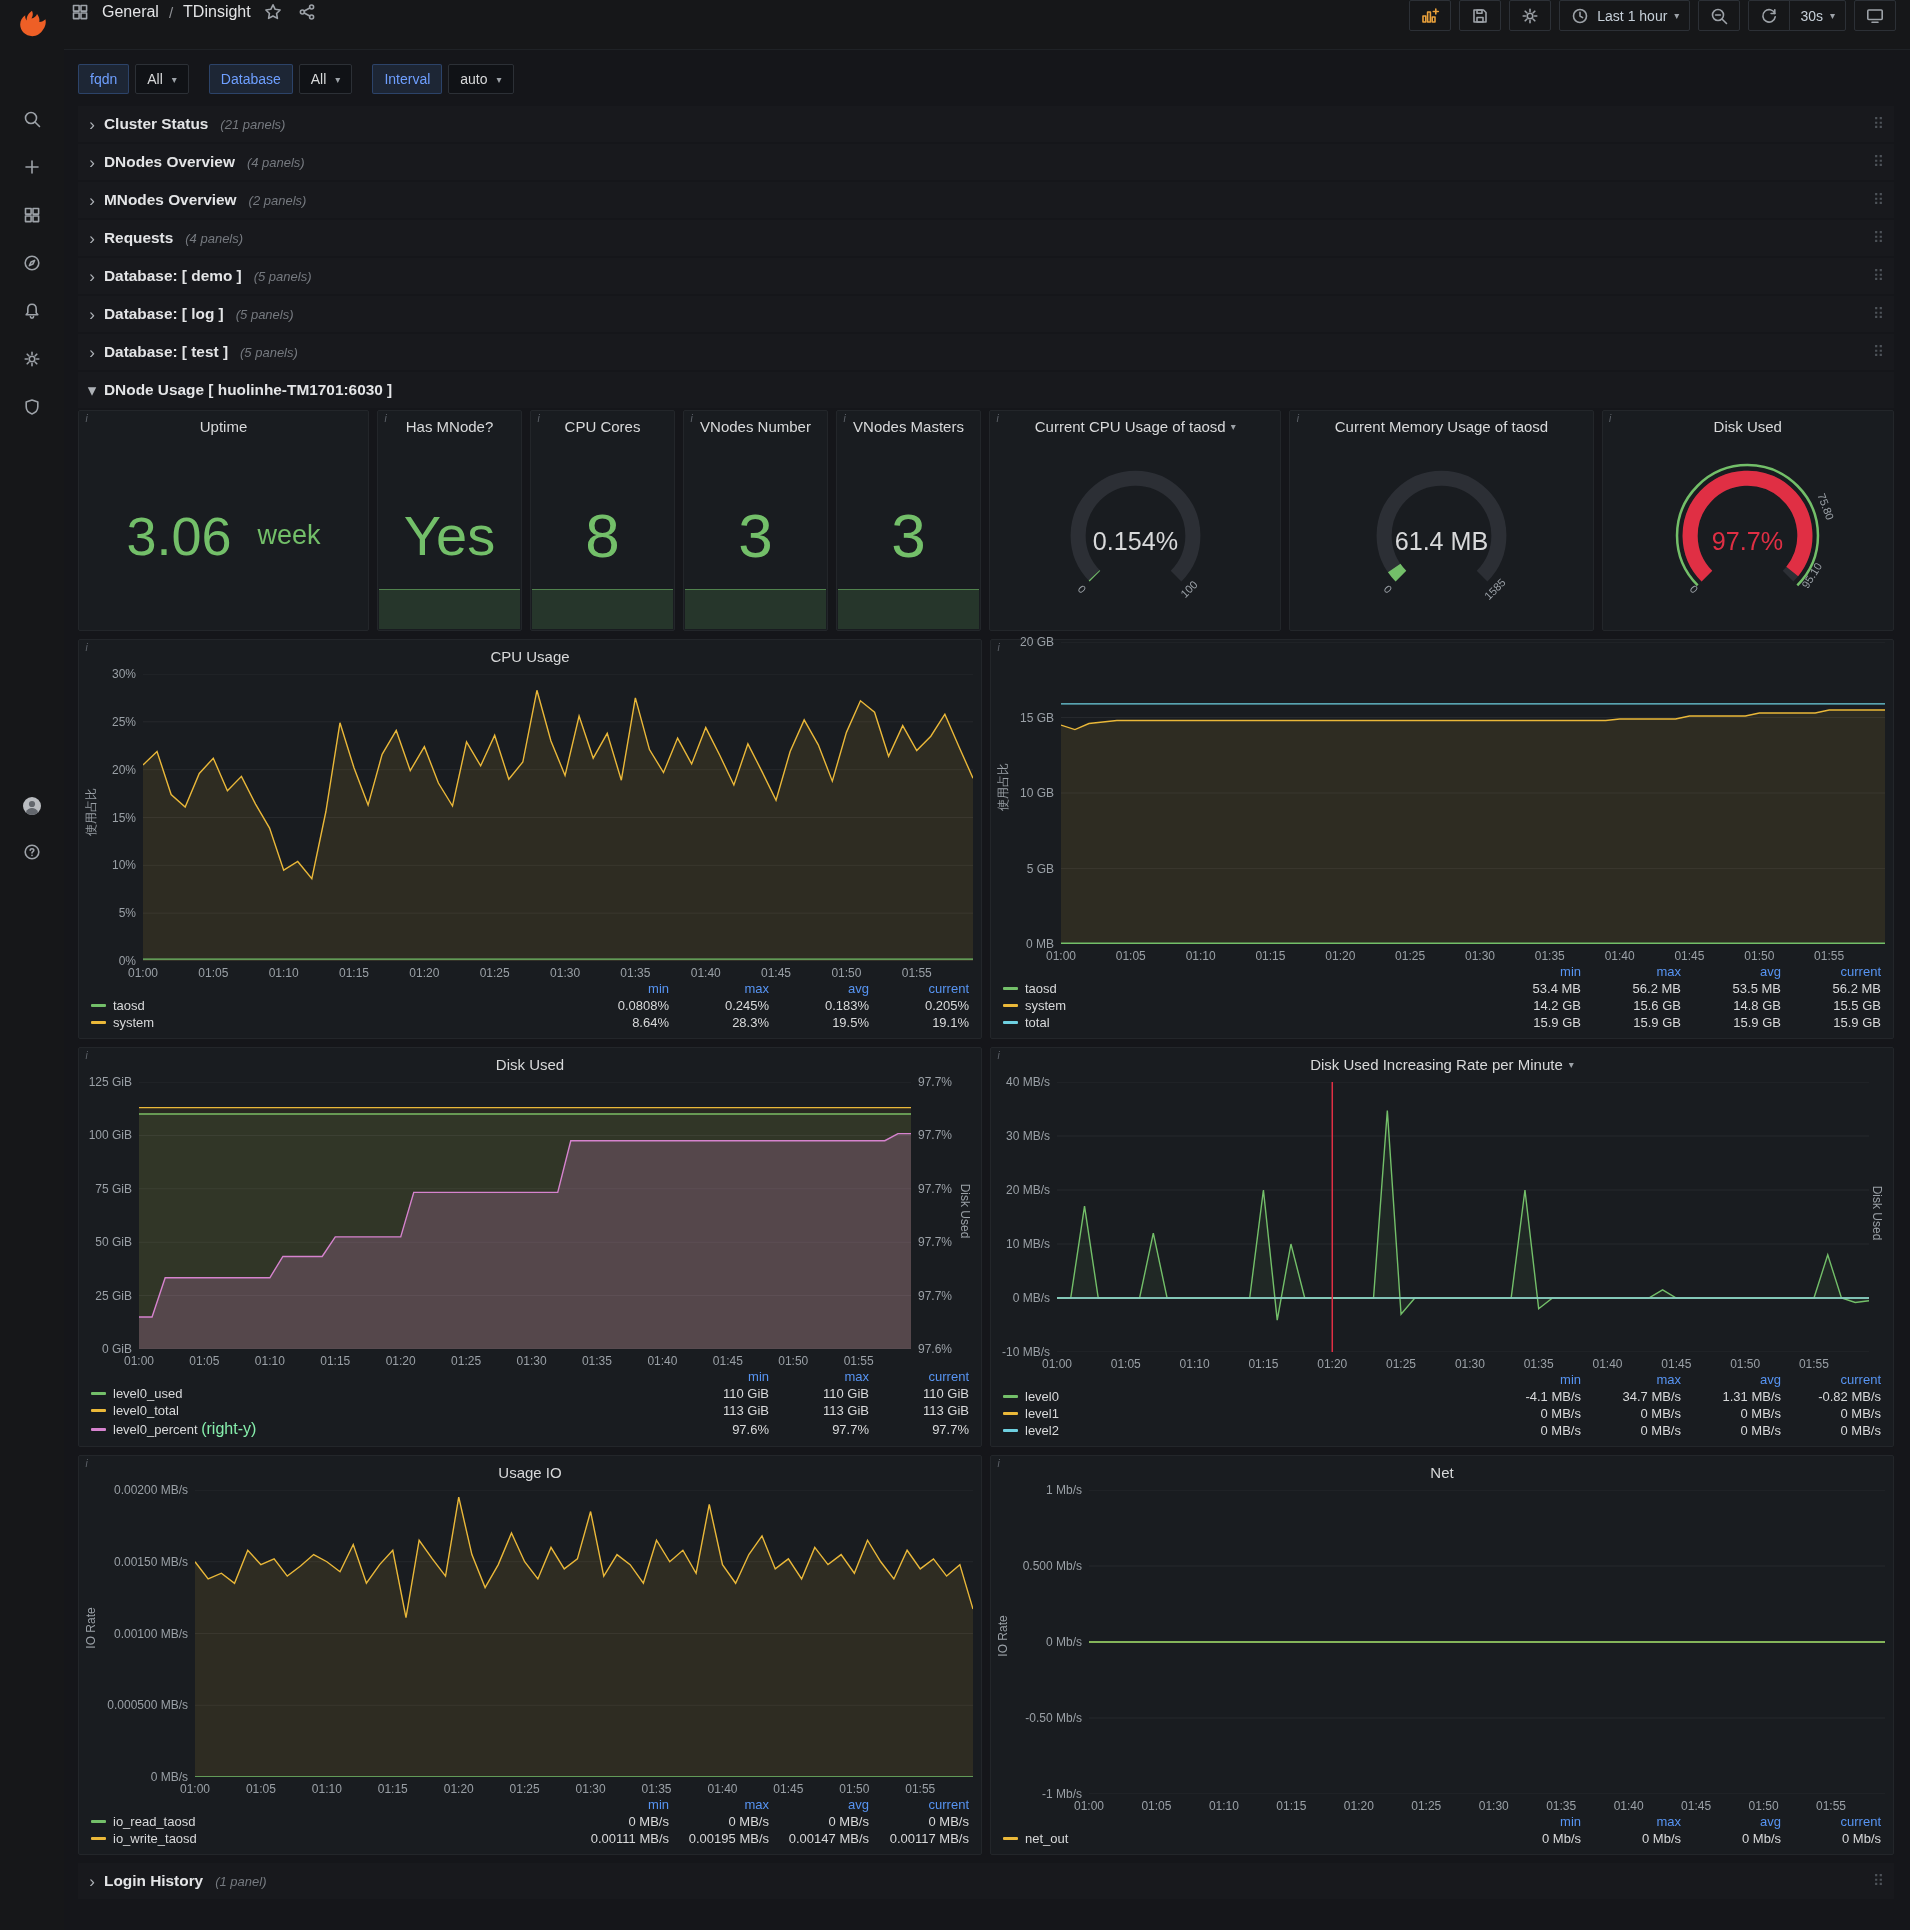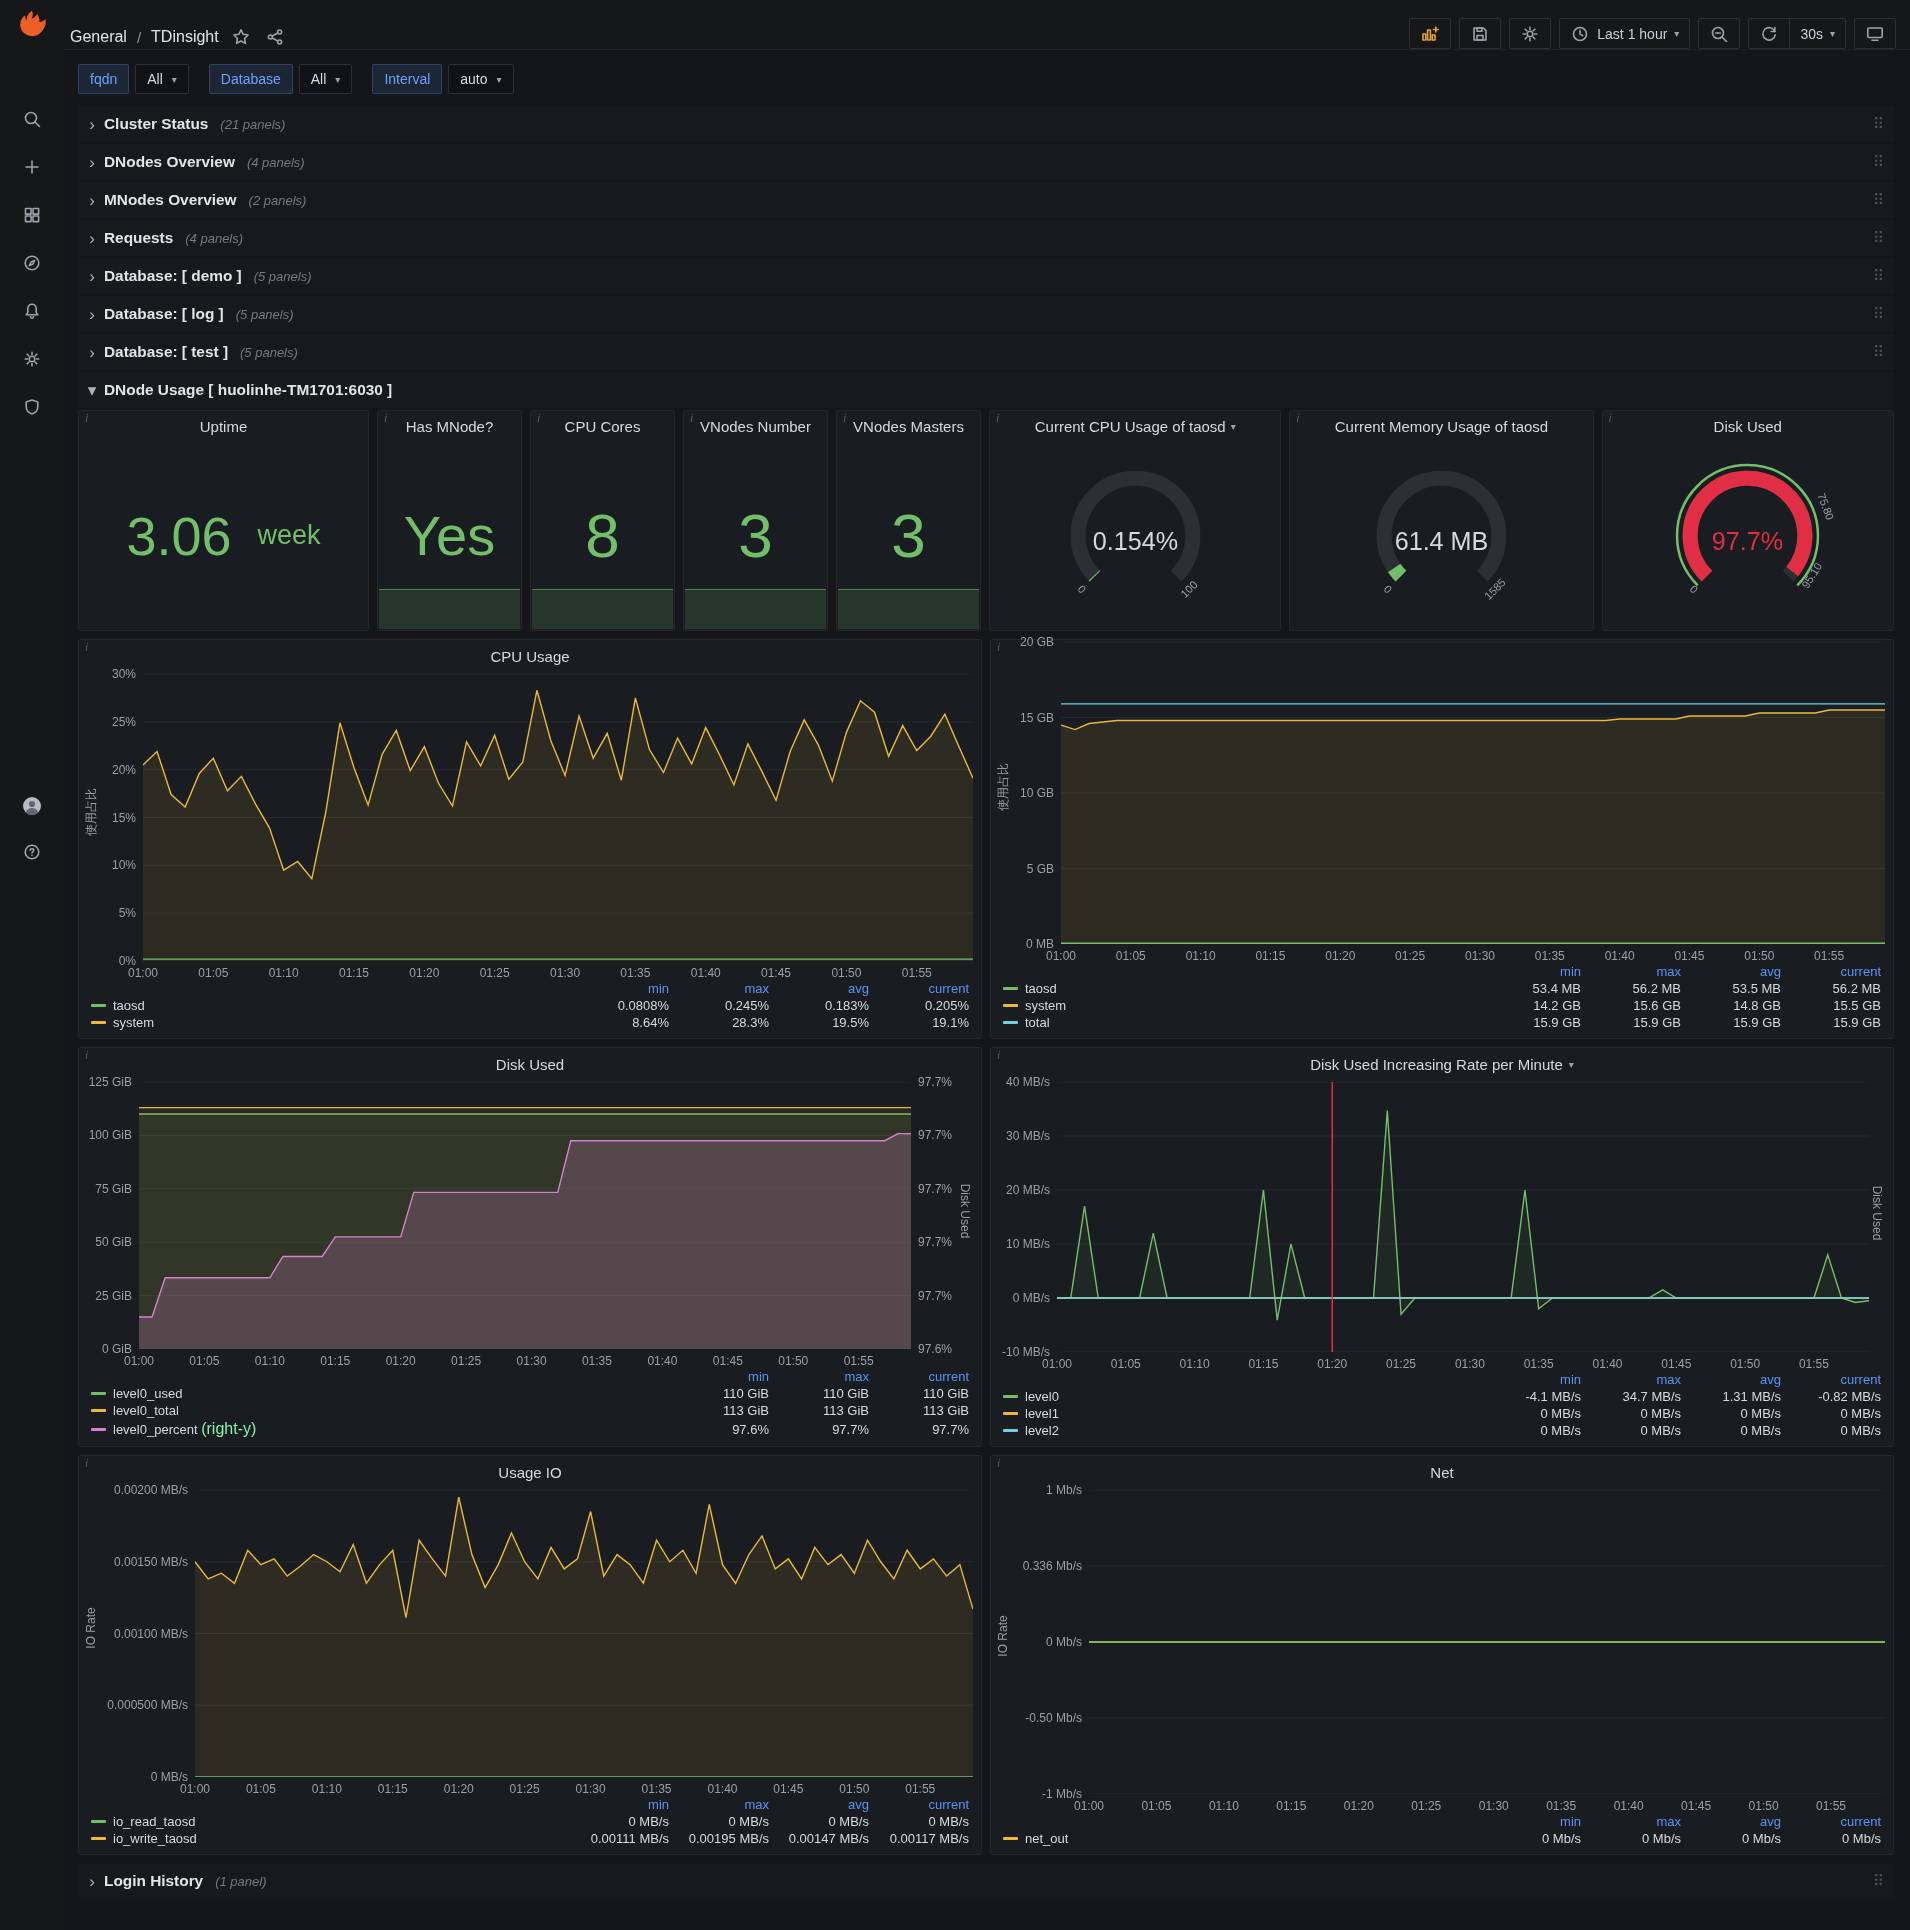--- a/index.html
+++ b/index.html
@@ -1,20 +1,20 @@
 <!DOCTYPE html>
 <html><head>
 <meta charset="utf-8">
 <style>
 *{margin:0;padding:0;box-sizing:border-box}
 html,body{width:1910px;height:1930px;overflow:hidden;background:#15161a;color:#d8d9da;
   font-family:"Liberation Sans","DejaVu Sans",sans-serif;font-size:14px}
 
 .topbar{position:absolute;top:0;left:0;right:0;height:50px;background:#161719;border-bottom:1px solid #1f2226;
-  display:flex;align-items:flex-end;padding:0 14px 0 36px;z-index:5}
+  display:flex;align-items:flex-start;padding:0 14px 0 68px;z-index:5}
 .tb-left{display:flex;align-items:center;gap:10px}
 .bc-item{font-size:16px;color:#e3e4e6;cursor:pointer}
 .bc-sep{color:#8e9094;font-size:15px}
 .tb-ic{background:none;border:none;cursor:pointer;display:flex;align-items:center;padding:2px}
 .tb-right{margin-left:auto;display:flex;align-items:center;gap:8px}
 .tb-btn{height:31px;display:inline-flex;align-items:center;gap:7px;padding:0 10px;background:transparent;
   border:1px solid #2c3036;border-radius:2px;color:#c7d0d9;font-size:14px;cursor:pointer;font-family:inherit}
 .tb-btn.join-right{border-radius:2px 0 0 2px}
 .tb-btn.join-left{border-radius:0 2px 2px 0;margin-left:-9px}
 .caret-txt{font-size:10px;color:#9da2a8}
@@ -844,21 +844,21 @@
       <div class="c-header">
           <h2>Net</h2>
         </div>
       <div class="c-body">
           <div class="ylab">
             <span>IO Rate</span>
           </div>
           <div class="ycol" style="width:78px">
             <div class="yticks">
               <span style="top:0.00%">1 Mb/s</span>
-              <span style="top:25.00%">0.336 Mb/s</span>
+              <span style="top:25.00%">0.500 Mb/s</span>
               <span style="top:50.00%">0 Mb/s</span>
               <span style="top:75.00%">-0.50 Mb/s</span>
               <span style="top:100.00%">-1 Mb/s</span>
             </div>
           </div>
           <div class="plotcol">
             <div class="plot">
               <svg viewBox="0 0 1000 1000" preserveAspectRatio="none">
                 <line x1="0" x2="1000" y1="0" y2="0" stroke="rgba(255,255,255,0.06)" stroke-width="1" vector-effect="non-scaling-stroke"></line>
                 <line x1="0" x2="1000" y1="250" y2="250" stroke="rgba(255,255,255,0.06)" stroke-width="1" vector-effect="non-scaling-stroke"></line>

